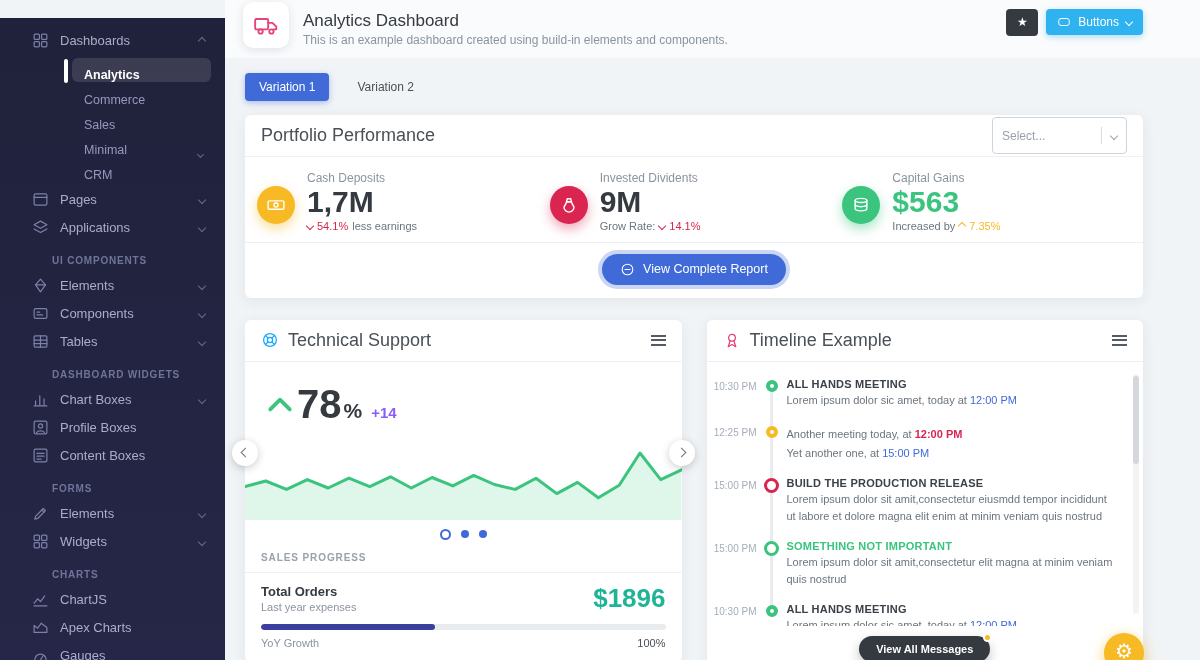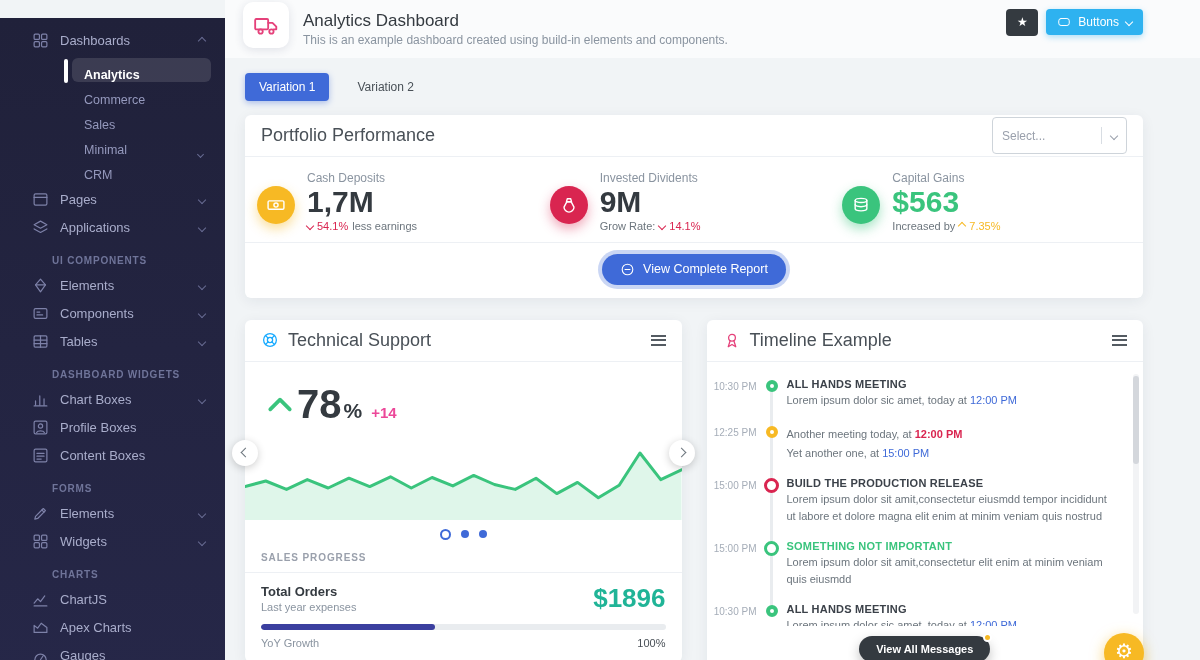--- a/index.html
+++ b/index.html
@@ -96,21 +96,21 @@
 
   
   .support{position:relative;}
   .support-body{padding:16px 22px 0;}
   .kicker{font-size:10px;letter-spacing:.09em;color:#9aa0ac;font-weight:600;}
   .bignum{display:flex;align-items:baseline;margin-top:6px;}
   .up-arrow{width:26px;height:18px;stroke:#3ac47d;stroke-width:3.4;fill:none;stroke-linecap:round;
     stroke-linejoin:round;align-self:center;margin-right:4px;}
   .bignum .n{font-size:40px;font-weight:700;color:#343a40;line-height:1;}
   .bignum .u{font-size:21px;font-weight:600;color:#343a40;margin-left:2px;}
-  .bignum .d{font-size:15px;font-weight:600;color:#ec4899;margin-left:9px;margin-top:16px;}
+  .bignum .d{font-size:15px;font-weight:600;color:#8b5cf6;margin-left:9px;margin-top:16px;}
   .sparkwrap{margin-top:10px;height:86px;}
   #spark{display:block;width:100%;height:86px;}
   #spark-area{fill:rgba(58,196,125,0.16);stroke:none;}
   #spark-line{fill:none;stroke:#3ac47d;stroke-width:3;stroke-linecap:round;stroke-linejoin:round;}
   .dots{display:flex;align-items:center;justify-content:center;gap:10px;padding:9px 0 4px;cursor:pointer;}
   .dotnav{width:8px;height:8px;border-radius:50%;background:#3f6ad8;}
   .dotnav.active{width:11px;height:11px;background:#fff;border:2.5px solid #3f6ad8;}
   .sales-label{padding:8px 16px 9px;font-size:10px;letter-spacing:.09em;color:#9aa0ac;font-weight:600;
     border-bottom:1px solid #edf0f4;}
   .totals{display:flex;align-items:center;padding:10px 16px 4px;}
@@ -624,21 +624,21 @@
           </div>
         </div>
 
         <div class="tl-entry">
           <div class="tl-time">15:00 PM</div>
           <div class="tl-dotcol">
               <span class="dot xl"></span>
             </div>
           <div class="tl-content">
             <div class="tl-title green">SOMETHING NOT IMPORTANT</div>
-            <div class="tl-text">Lorem ipsum dolor sit amit,consectetur elit enim at minim veniam quis eiusmdd</div>
+            <div class="tl-text">Lorem ipsum dolor sit amit,consectetur elit magna at minim veniam quis nostrud</div>
           </div>
         </div>
 
         <div class="tl-entry">
           <div class="tl-time">10:30 PM</div>
           <div class="tl-dotcol">
               <span class="dot"></span>
             </div>
           <div class="tl-content">
             <div class="tl-title">ALL HANDS MEETING</div>

